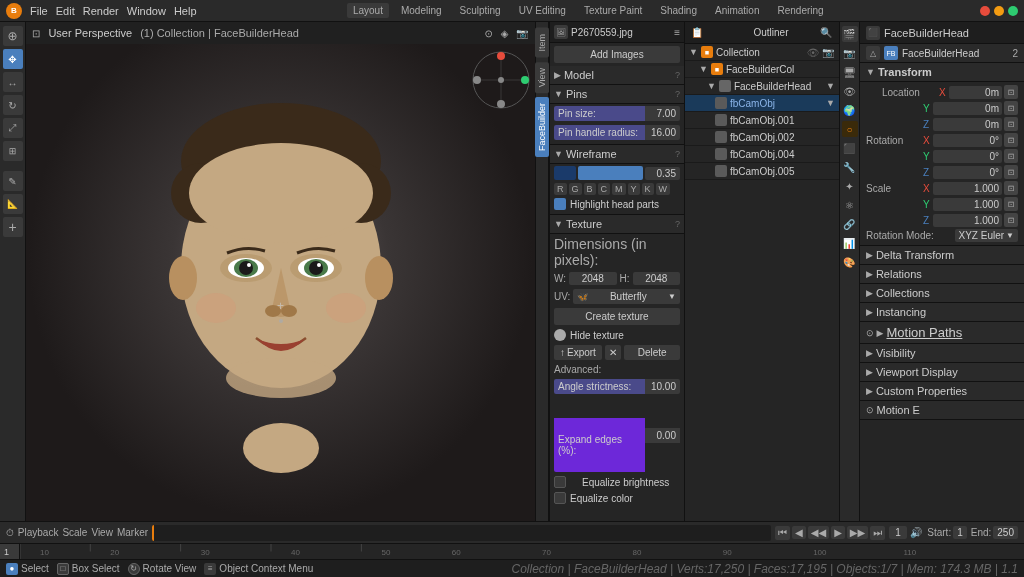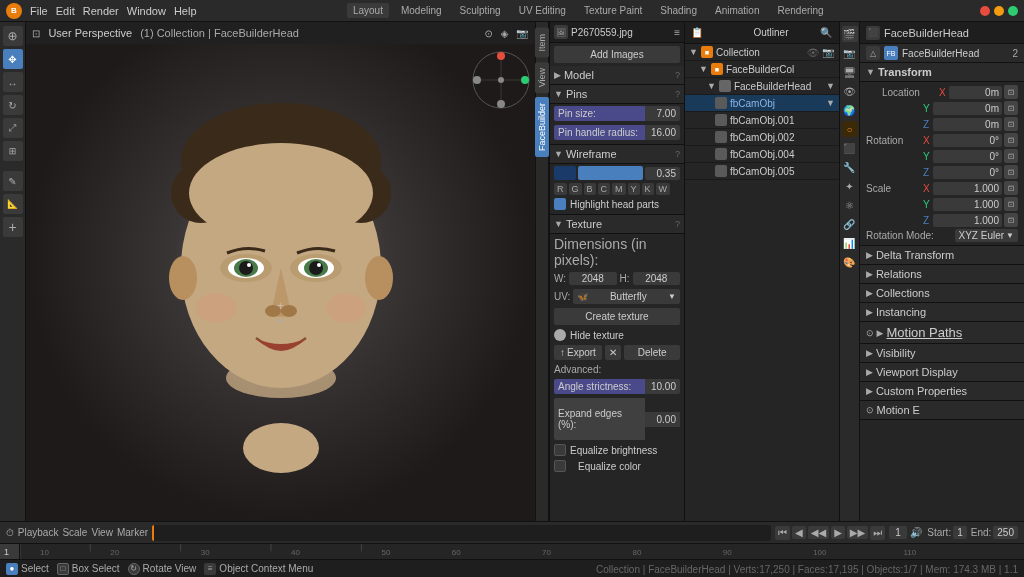--- a/index.html
+++ b/index.html
@@ -253,30 +253,30 @@
         <div style="font-size:10px;color:#aaa;padding:2px 4px;">
           <span>Advanced:</span>
         </div>
 
         <div style="display:flex;align-items:center;margin:2px 4px;border-radius:2px;overflow:hidden;">
           <div style="background:#4a4a8a;color:#ccc;padding:2px 4px;font-size:10px;flex:1;">Angle strictness:</div>
           <div style="background:#3a3a3a;color:#ccc;padding:2px 4px;font-size:10px;min-width:35px;text-align:right;">10.00</div>
         </div>
 
         <div style="display:flex;align-items:center;margin:2px 4px;border-radius:2px;overflow:hidden;">
-          <div style="background:#404040;color:#ccc;padding:10px 4px;font-size:10px;flex:1;">Expand edges (%):</div>
+          <div style="background:#6d28d9;color:#ccc;padding:16px 4px;font-size:10px;flex:1;margin-top:20px;">Expand edges (%):</div>
           <div style="background:#3a3a3a;color:#ccc;padding:2px 4px;font-size:10px;min-width:35px;text-align:right;">0.00</div>
         </div>
 
-        <div style="display:flex;align-items:center;padding:2px 4px;gap:4px;">
+        <div style="display:flex;align-items:center;padding:2px 4px;gap:16px;">
           <div style="width:12px;height:12px;background:#3a3a3a;border-radius:2px;cursor:pointer;border:1px solid #555;"></div>
           <span style="font-size:10px;color:#ccc;">Equalize brightness</span>
         </div>
 
-        <div style="display:flex;align-items:center;padding:2px 4px;gap:12px;">
+        <div style="display:flex;align-items:center;padding:2px 4px;gap:4px;">
           <div style="width:12px;height:12px;background:#3a3a3a;border-radius:2px;cursor:pointer;border:1px solid #555;"></div>
           <span style="font-size:10px;color:#ccc;">Equalize color</span>
         </div>
       </div>
     </div>
 
     <div style="width:155px;background:#252525;border-left:1px solid #111;display:flex;flex-direction:column;flex-shrink:0;">
       <div style="height:22px;background:#1e1e1e;display:flex;align-items:center;padding:0 6px;border-bottom:1px solid #111;gap:4px;">
         <span style="color:#aaa;font-size:10px;">📋</span>
         <span style="font-size:10px;color:#ccc;padding-left:46px;">Outliner</span>
@@ -551,17 +551,17 @@
     </div>
     <div style="display:flex;align-items:center;gap:3px;cursor:pointer;">
       <div style="width:12px;height:12px;background:#3a3a3a;border-radius:50%;border:1px solid #666;font-size:8px;color:#aaa;display:flex;align-items:center;justify-content:center;">↻</div>
       <span style="font-size:10px;color:#aaa;">Rotate View</span>
     </div>
     <div style="display:flex;align-items:center;gap:3px;cursor:pointer;">
       <div style="width:12px;height:12px;background:#3a3a3a;border-radius:2px;font-size:8px;color:#aaa;display:flex;align-items:center;justify-content:center;">≡</div>
       <span style="font-size:10px;color:#aaa;">Object Context Menu</span>
     </div>
     <div style="flex:1;text-align:right;">
-      <span style="font-size:10px;color:#666;">Collection | FaceBuilderHead | Verts:17,250 | Faces:17,195 | Objects:1/7 | Mem: 174.3 MB | 1.1</span>
+      <span style="font-size:12px;color:#666;font-style:italic;">Collection | FaceBuilderHead | Verts:17,250 | Faces:17,195 | Objects:1/7 | Mem: 174.3 MB | 1.1</span>
     </div>
   </div>
 
 </div>
 
 </body></html>

